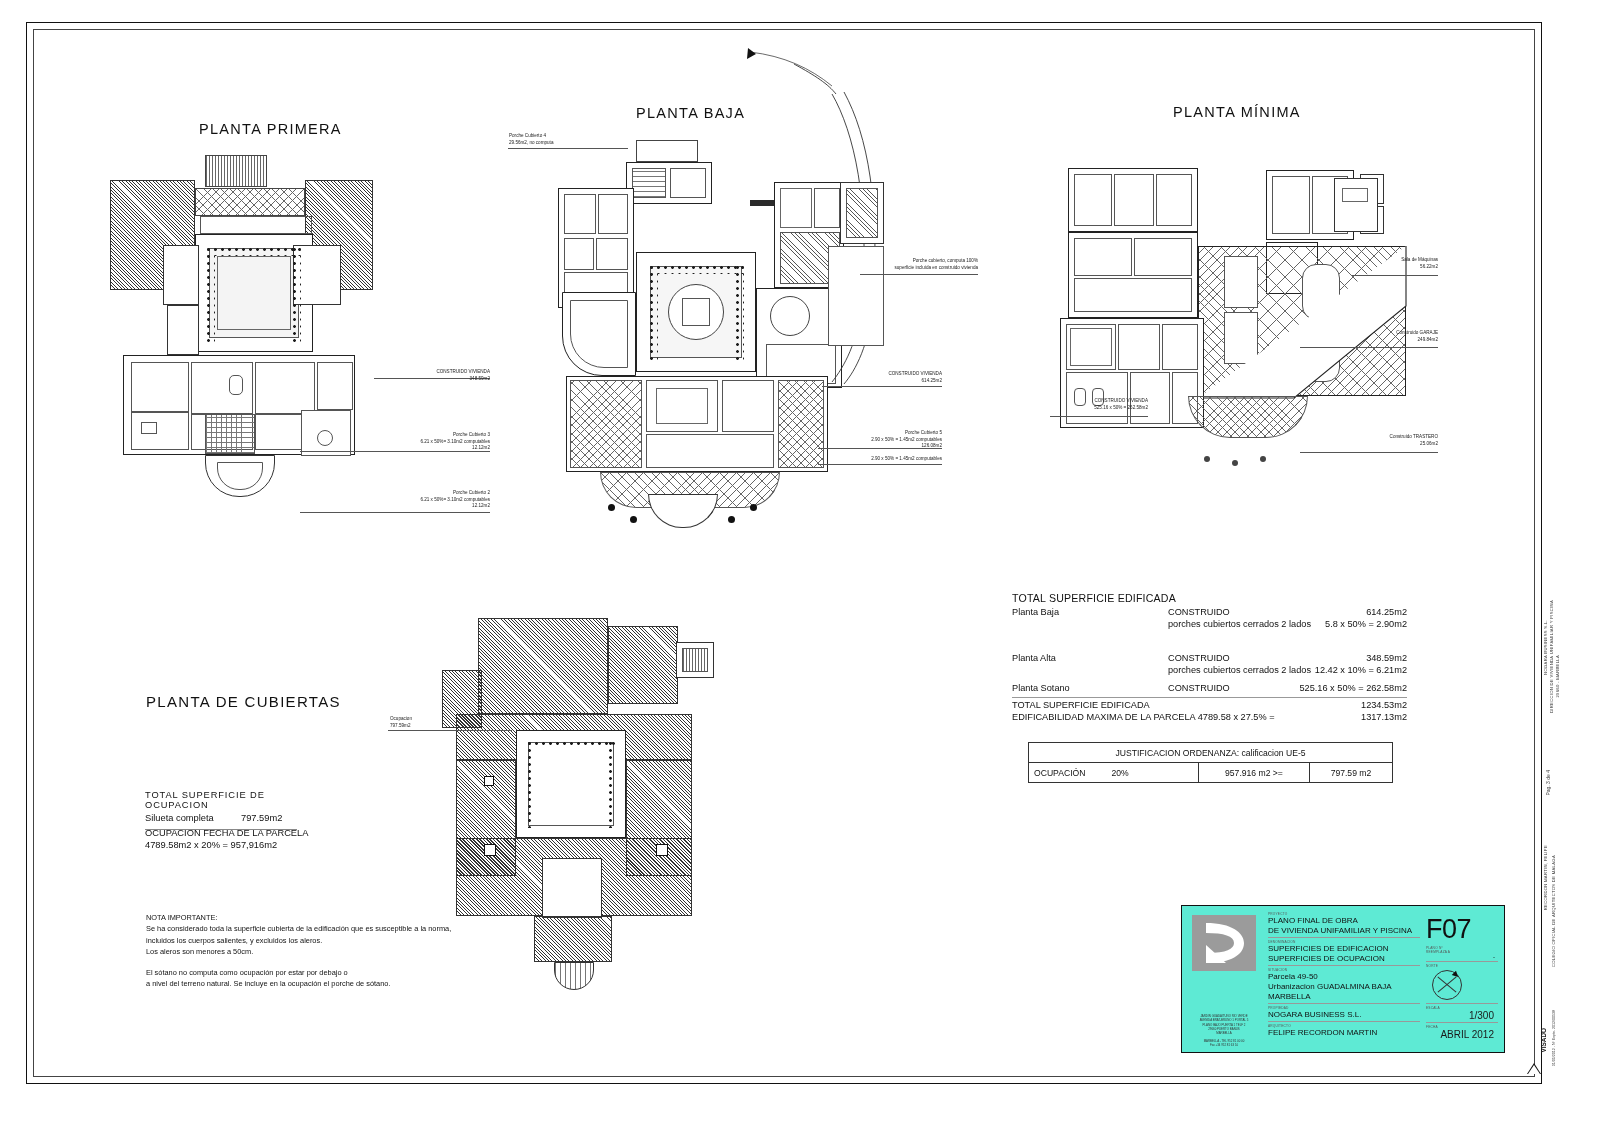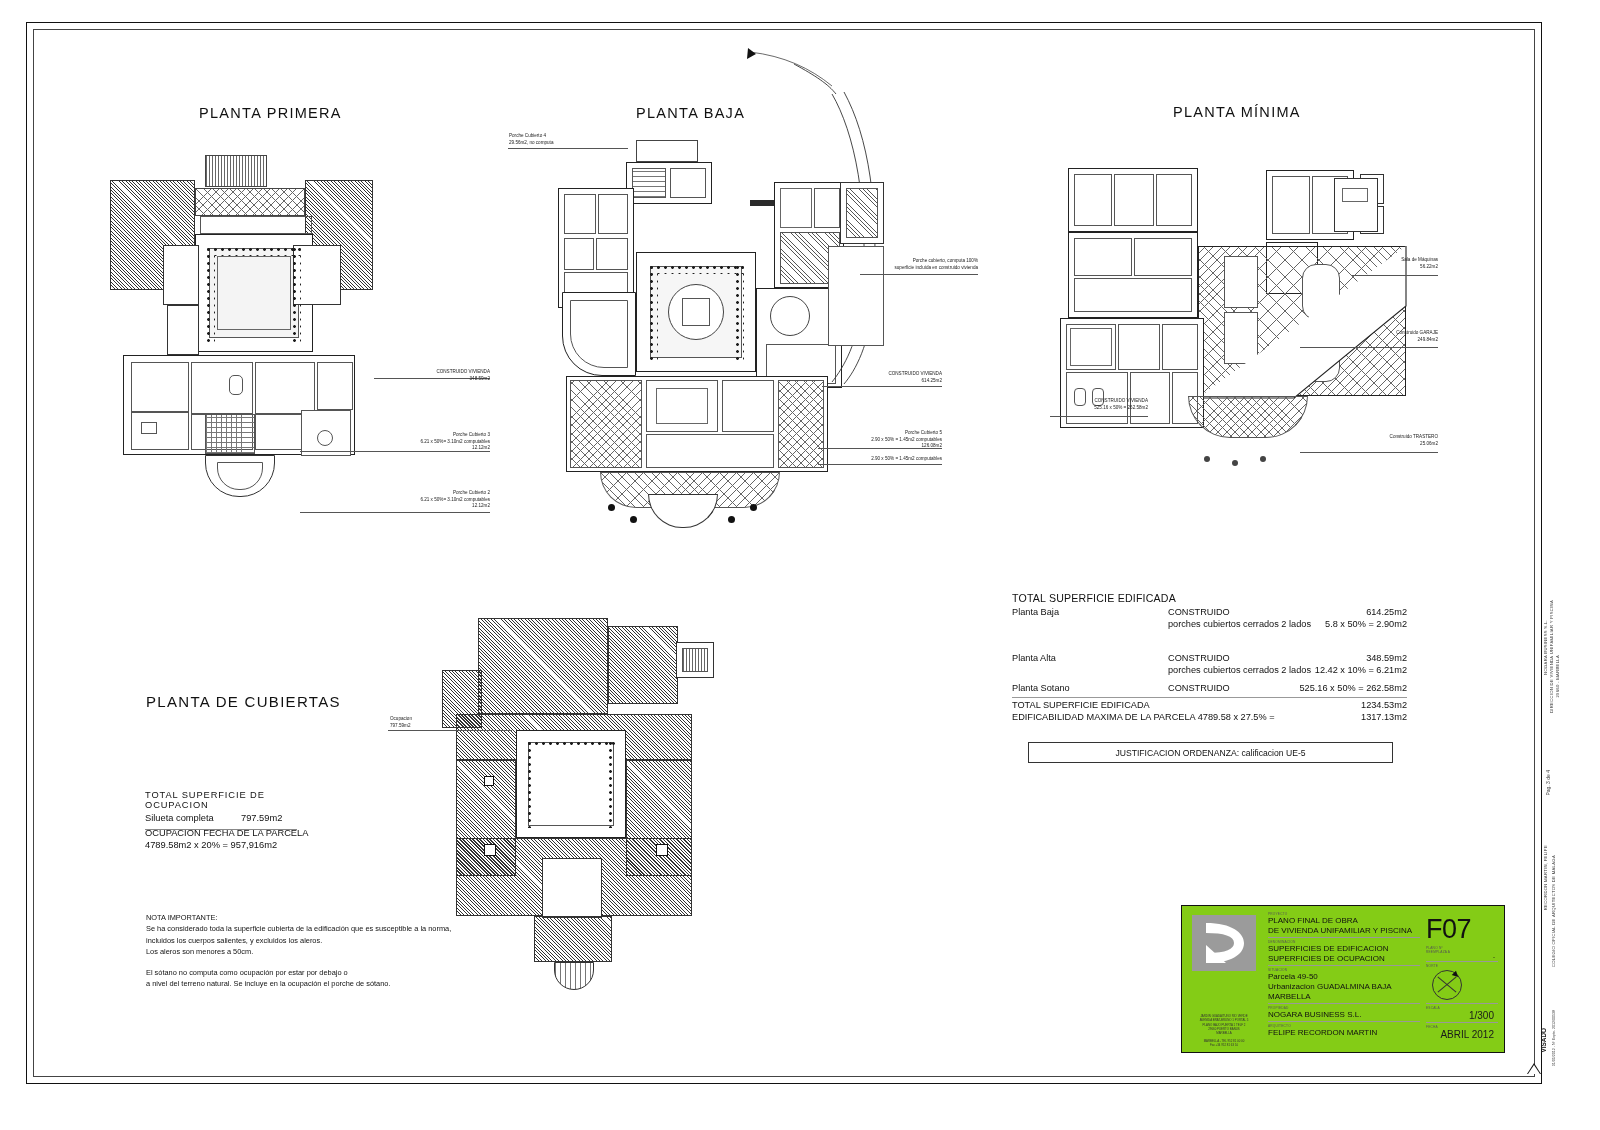--- a/index.html
+++ b/index.html
@@ -50,21 +50,21 @@
   .ordlbl{display:inline-block;}
   .ordpct{display:inline-block;margin-left:26px;}
 
   
   .occ{position:absolute;font-size:9.3px;color:#111;}
   .occ .hd{letter-spacing:.9px;}
   .rule{border-top:0.8px solid #888;}
   .note{position:absolute;font-size:7.4px;line-height:1.55;color:#111;}
 
   
-  .tb{position:absolute;left:1181px;top:905px;width:322px;height:146px;border:1.1px solid #111;background:#84cc16;}
+  .tb{position:absolute;left:1181px;top:905px;width:322px;height:146px;border:1.1px solid #111;background:#5eead4;}
   .tb-logo{position:absolute;left:10px;top:9px;width:64px;height:56px;background:#9b9b9b;}
   .tb-logo svg{display:block;}
   .tb-addr{position:absolute;left:8px;top:108px;width:68px;font-size:2.9px;line-height:1.5;text-align:center;color:#333;}
   .tb-mid{position:absolute;left:86px;top:6px;width:152px;}
   .tbf{border-bottom:0.6px solid #999;padding-bottom:1px;margin-bottom:2px;}
   .tbk{font-size:3.2px;color:#555;letter-spacing:.2px;}
   .tbv{font-size:8px;color:#111;line-height:1.25;}
   .tb-right{position:absolute;left:244px;top:6px;width:72px;}
   .tb-code{position:absolute;left:244px;top:8px;font-size:27px;letter-spacing:-0.5px;color:#111;}
   .tb-sec{border-bottom:0.6px solid #999;margin-bottom:2px;padding-bottom:1px;}
@@ -85,21 +85,21 @@
         border-bottom:11px solid #fff;}
 </style>
 </head>
 <body>
 
 <div class="sheet">
 
   <div class="border-outer"></div>
   <div class="border-inner"></div>
 
-  <div class="ptitle" style="left:199px;top:105px;">PLANTA PRIMERA</div>
+  <div class="ptitle" style="left:199px;top:121px;">PLANTA PRIMERA</div>
   <div class="ptitle" style="left:636px;top:105px;">PLANTA BAJA</div>
   <div class="ptitle" style="left:1173px;top:104px;">PLANTA MÍNIMA</div>
   <div class="ptitle" style="left:146px;top:693px;font-size:15px;">PLANTA DE CUBIERTAS</div>
 
   <div class="plan" style="left:105px;top:150px;width:270px;height:370px;">
 
     <div class="blk hatch-diag-d" style="left:5px;top:30px;width:85px;height:110px;border:1px solid #333;"></div>
     <div class="blk hatch-diag-d" style="left:200px;top:30px;width:68px;height:110px;border:1px solid #333;"></div>
     <div class="blk hatch-cross" style="left:90px;top:38px;width:110px;height:28px;border:0.8px solid #444;"></div>
     <div class="blk hatch-v" style="left:100px;top:5px;width:62px;height:32px;border:0.8px solid #444;"></div>
@@ -410,20 +410,27 @@
       <span class="sc1">EDIFICABILIDAD MAXIMA DE LA PARCELA   4789.58 x 27.5% =</span>
       <span class="sc3">1317.13m2</span>
     </div>
   </div>
 
   <table class="ord">
     <tbody>
         <tr>
       <td class="c" colspan="3">JUSTIFICACION ORDENANZA: calificacion UE-5</td>
     </tr>
+    <tr>
+      <td>
+        <span class="ordlbl">OCUPACIÓN</span><span class="ordpct">20%</span>
+      </td>
+      <td class="c">957.916 m2 &gt;=</td>
+      <td class="c">797.59 m2</td>
+    </tr>
   </tbody>
     </table>
 
   <div class="tb">
     <div class="tb-logo">
       <svg width="64" height="56" viewBox="0 0 64 56">
         <path d="M14 8 C40 8 52 18 52 28 C52 40 38 48 16 48 L16 38 C34 38 42 34 42 28 C42 21 32 18 14 18 Z" fill="#ffffff"></path>
         <path d="M14 30 L34 48 L14 48 Z" fill="#ffffff"></path>
       </svg>
     </div>

